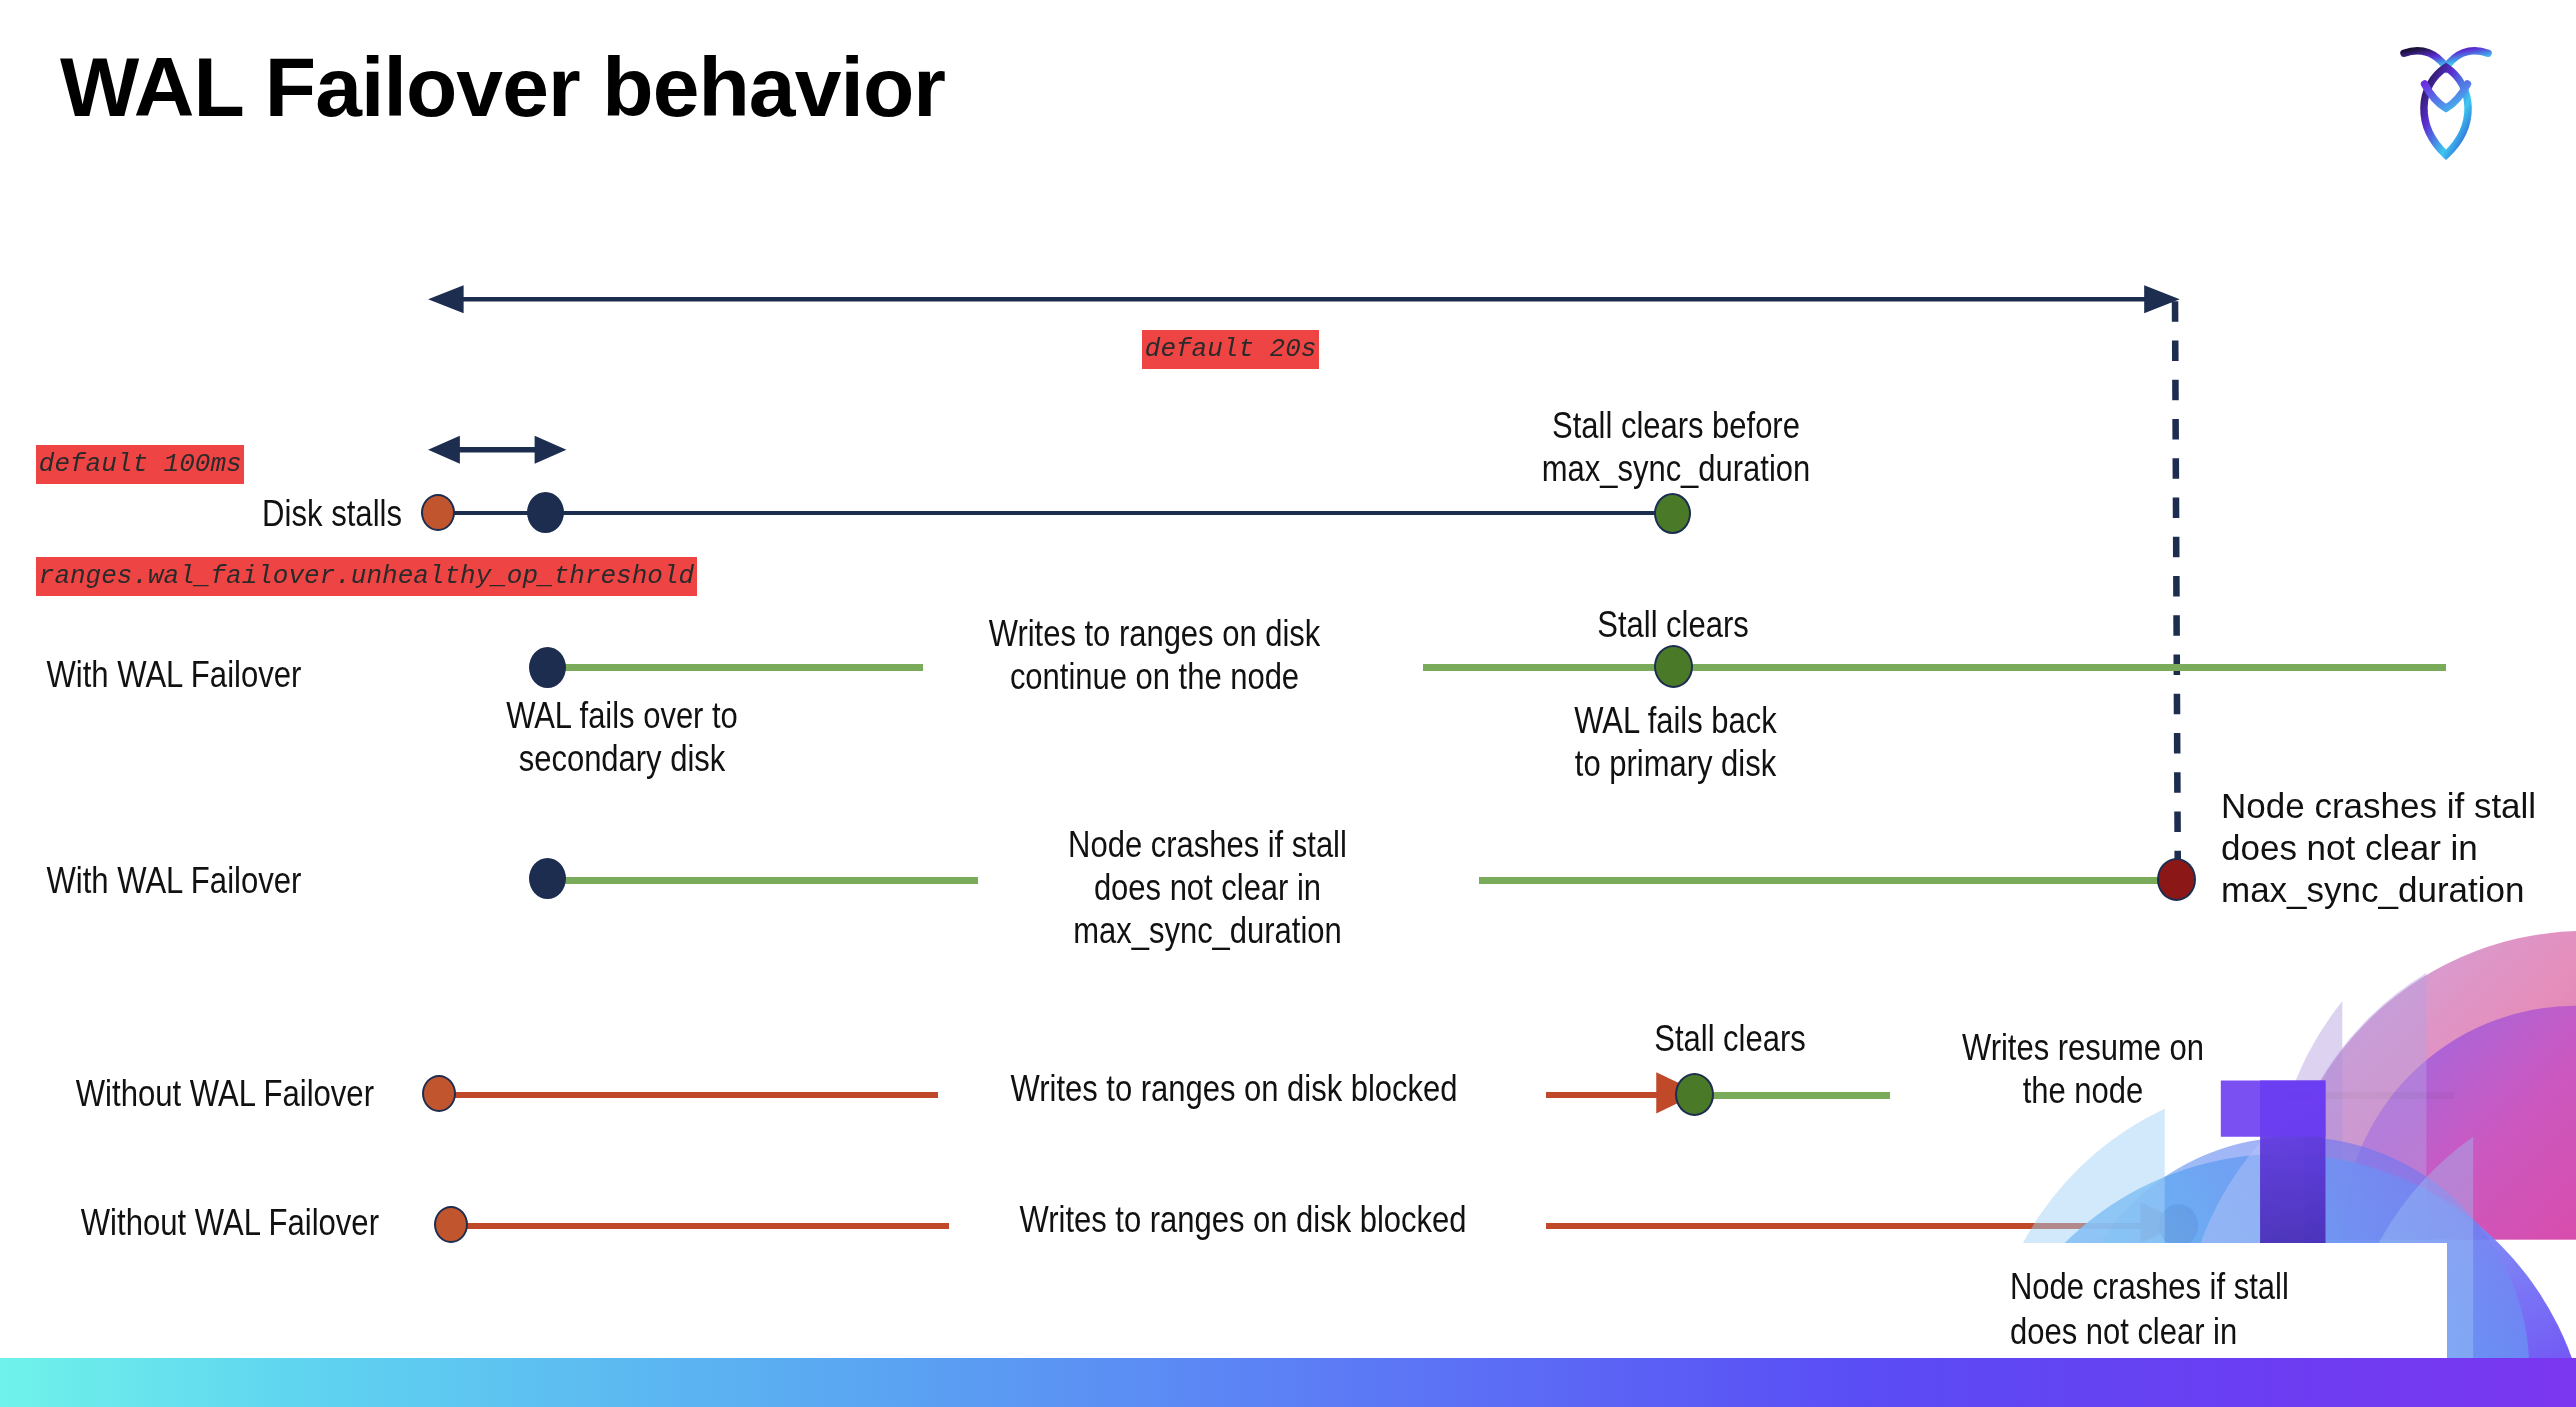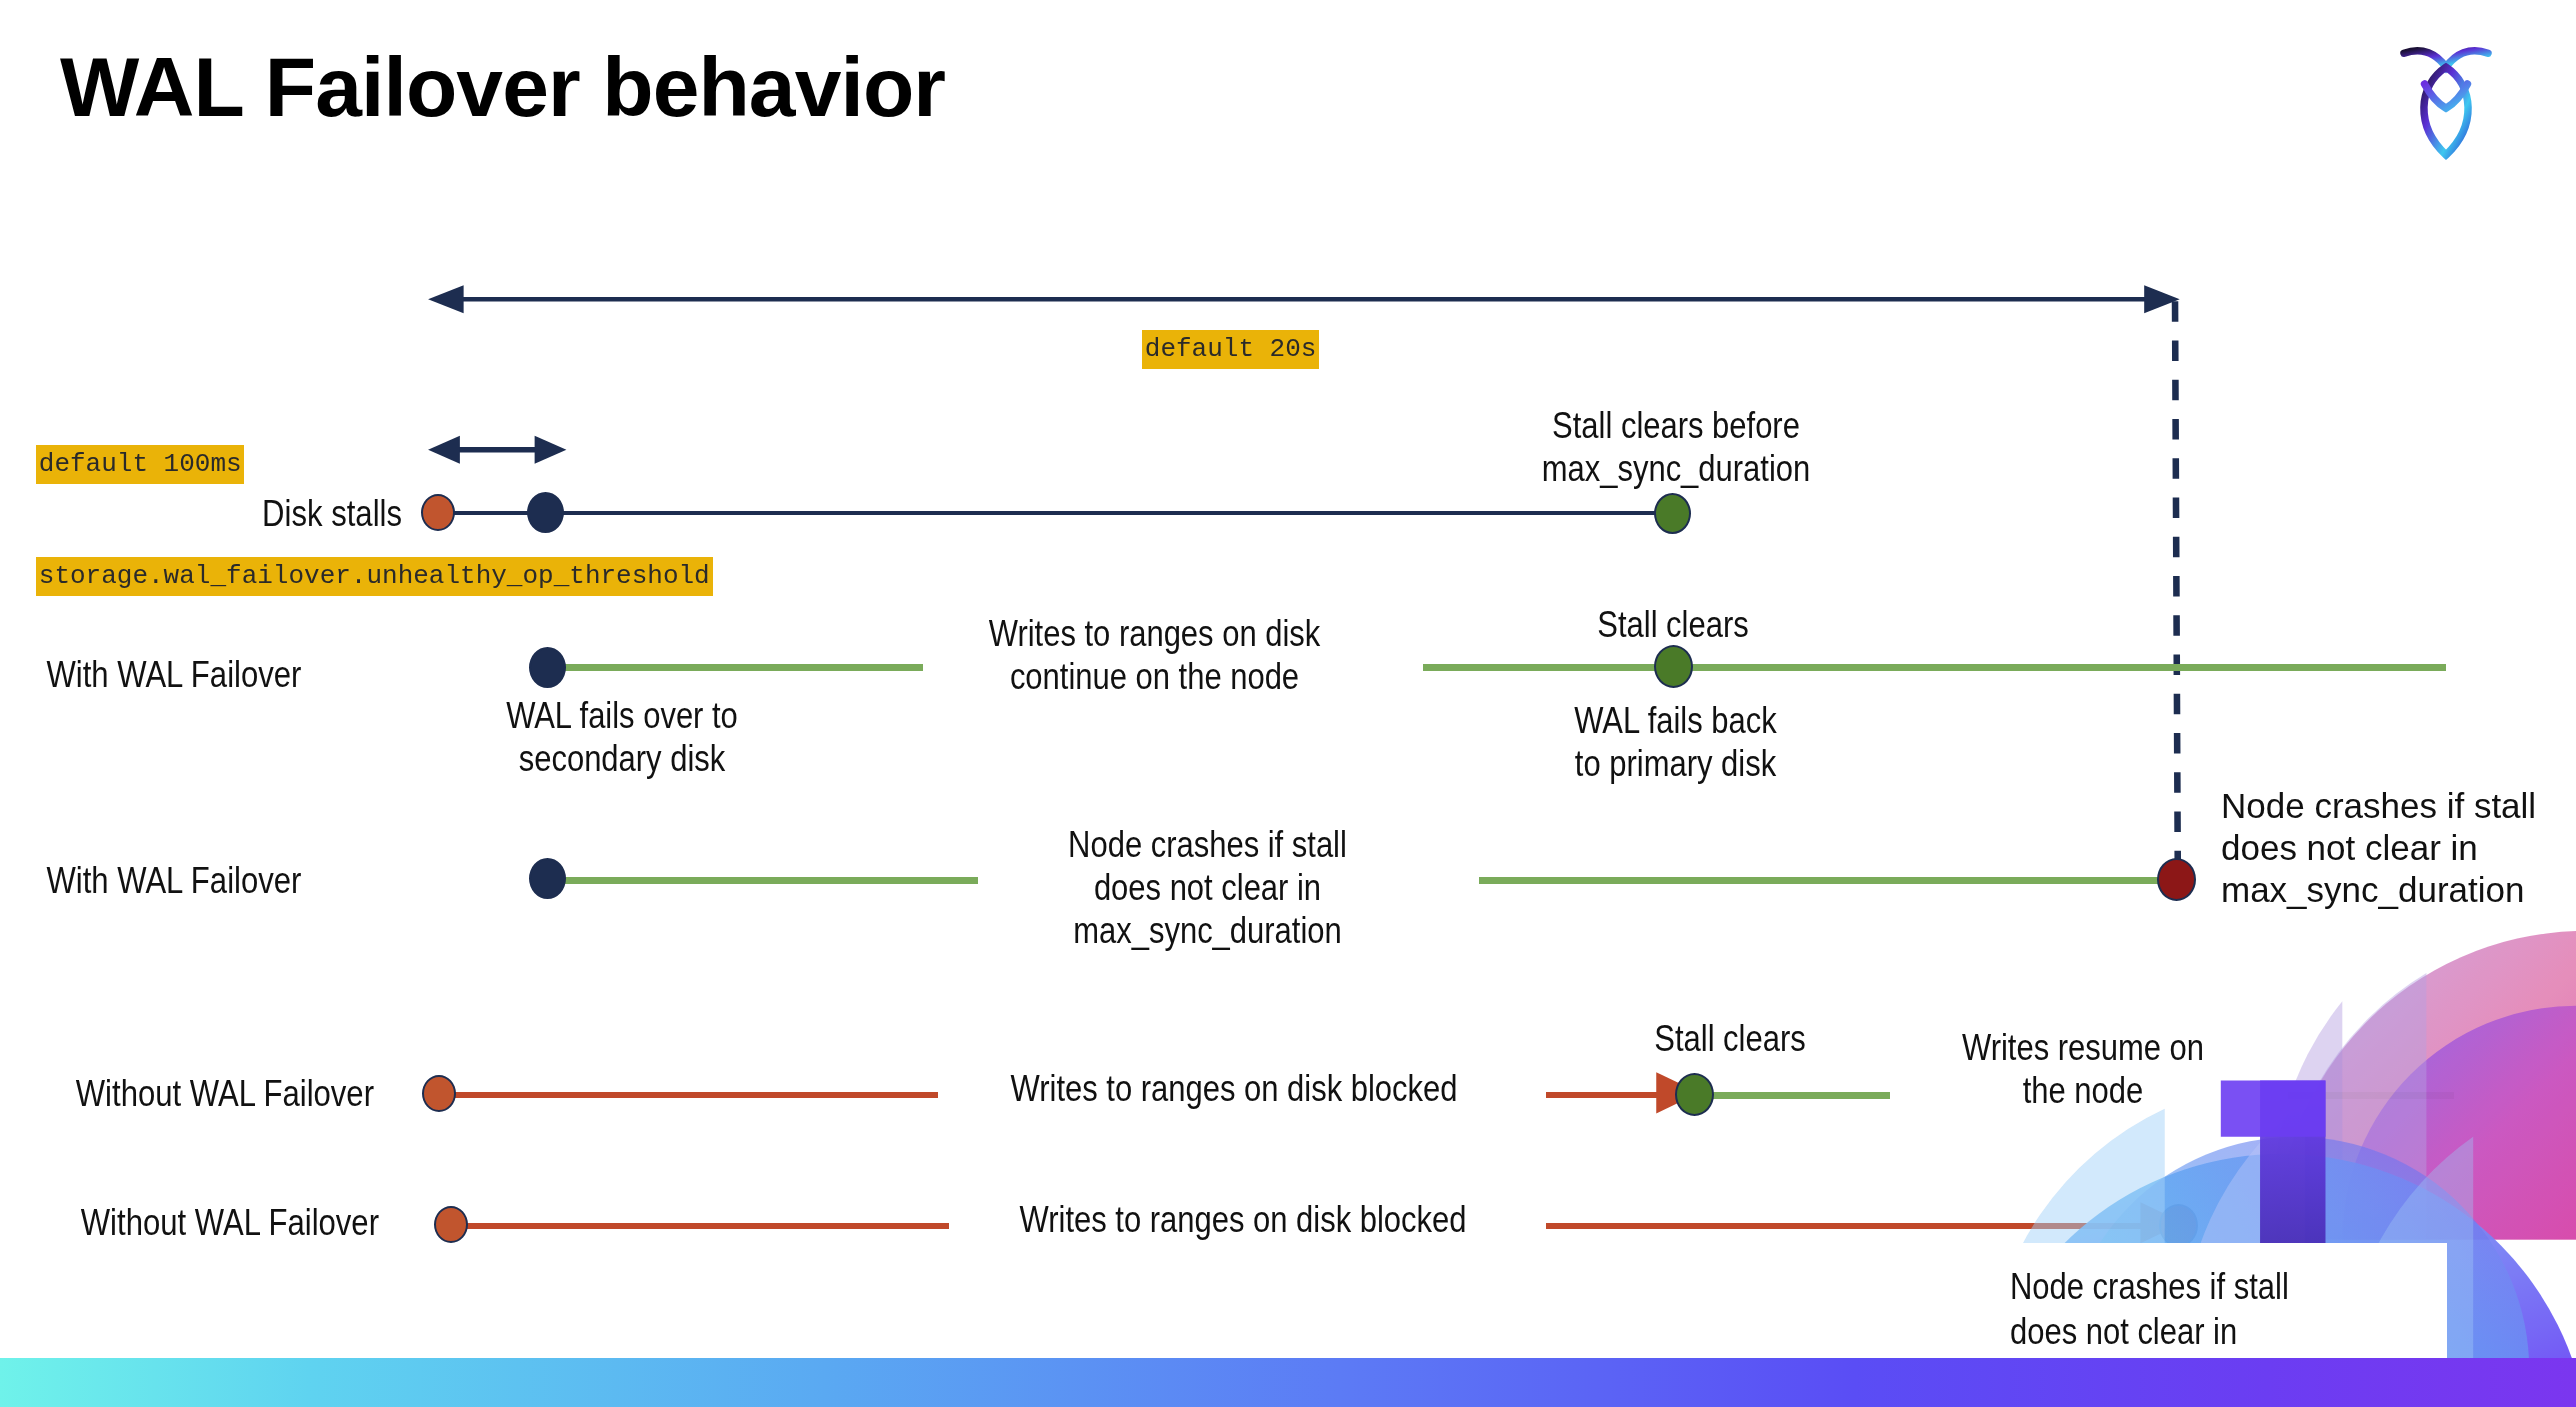--- a/index.html
+++ b/index.html
@@ -29,21 +29,21 @@
 
   
   .code-box {
     position: absolute;
     font-family: "Liberation Mono", monospace;
     font-size: 26px;
     line-height: 1.42;
     color: #2a2a2a;
     white-space: pre;
   }
-  .code-box .cl { background: #eab308; display: inline-block; padding: 0.9px 2.8px; }
+  .code-box .cl { background: #ef4444; display: inline-block; padding: 0.9px 2.8px; font-style: italic; }
 
   
   .row-label {
     position: absolute;
     font-size: 37px;
     color: #111111;
     white-space: nowrap;
     transform: scaleX(0.84);
     transform-origin: right center;
     text-align: right;
@@ -146,21 +146,21 @@
       <polygon points="2336,1308 2290,1286 2290,1330" fill="#c0492a"></polygon>
     </g>
   </svg>
 
   <div class="code-box" style="left:1142px; top:256px;">
     <div><span class="cl">default 20s</span></div>
   </div>
 
   <div class="code-box" style="left:36px; top:371px;">
     <div><span class="cl">default 100ms</span></div>
-    <div><span class="cl">storage.wal_failover.unhealthy_op_threshold</span></div>
+    <div><span class="cl">ranges.wal_failover.unhealthy_op_threshold</span></div>
   </div>
 
   <div class="row-label" style="left:0px; top:493px; width:402px;">Disk stalls</div>
 
   <div class="seg navy" style="left:441px; top:511px; width:1243px; border-top-width:4.7px;"></div>
 
   <div class="dot orange" style="left:421px; top:494px; width:34px; height:37px;"></div>
   <div class="dot navy" style="left:527px; top:492px; width:37px; height:41px;"></div>
   <div class="dot green" style="left:1654px; top:493px; width:37px; height:41px;"></div>
 

